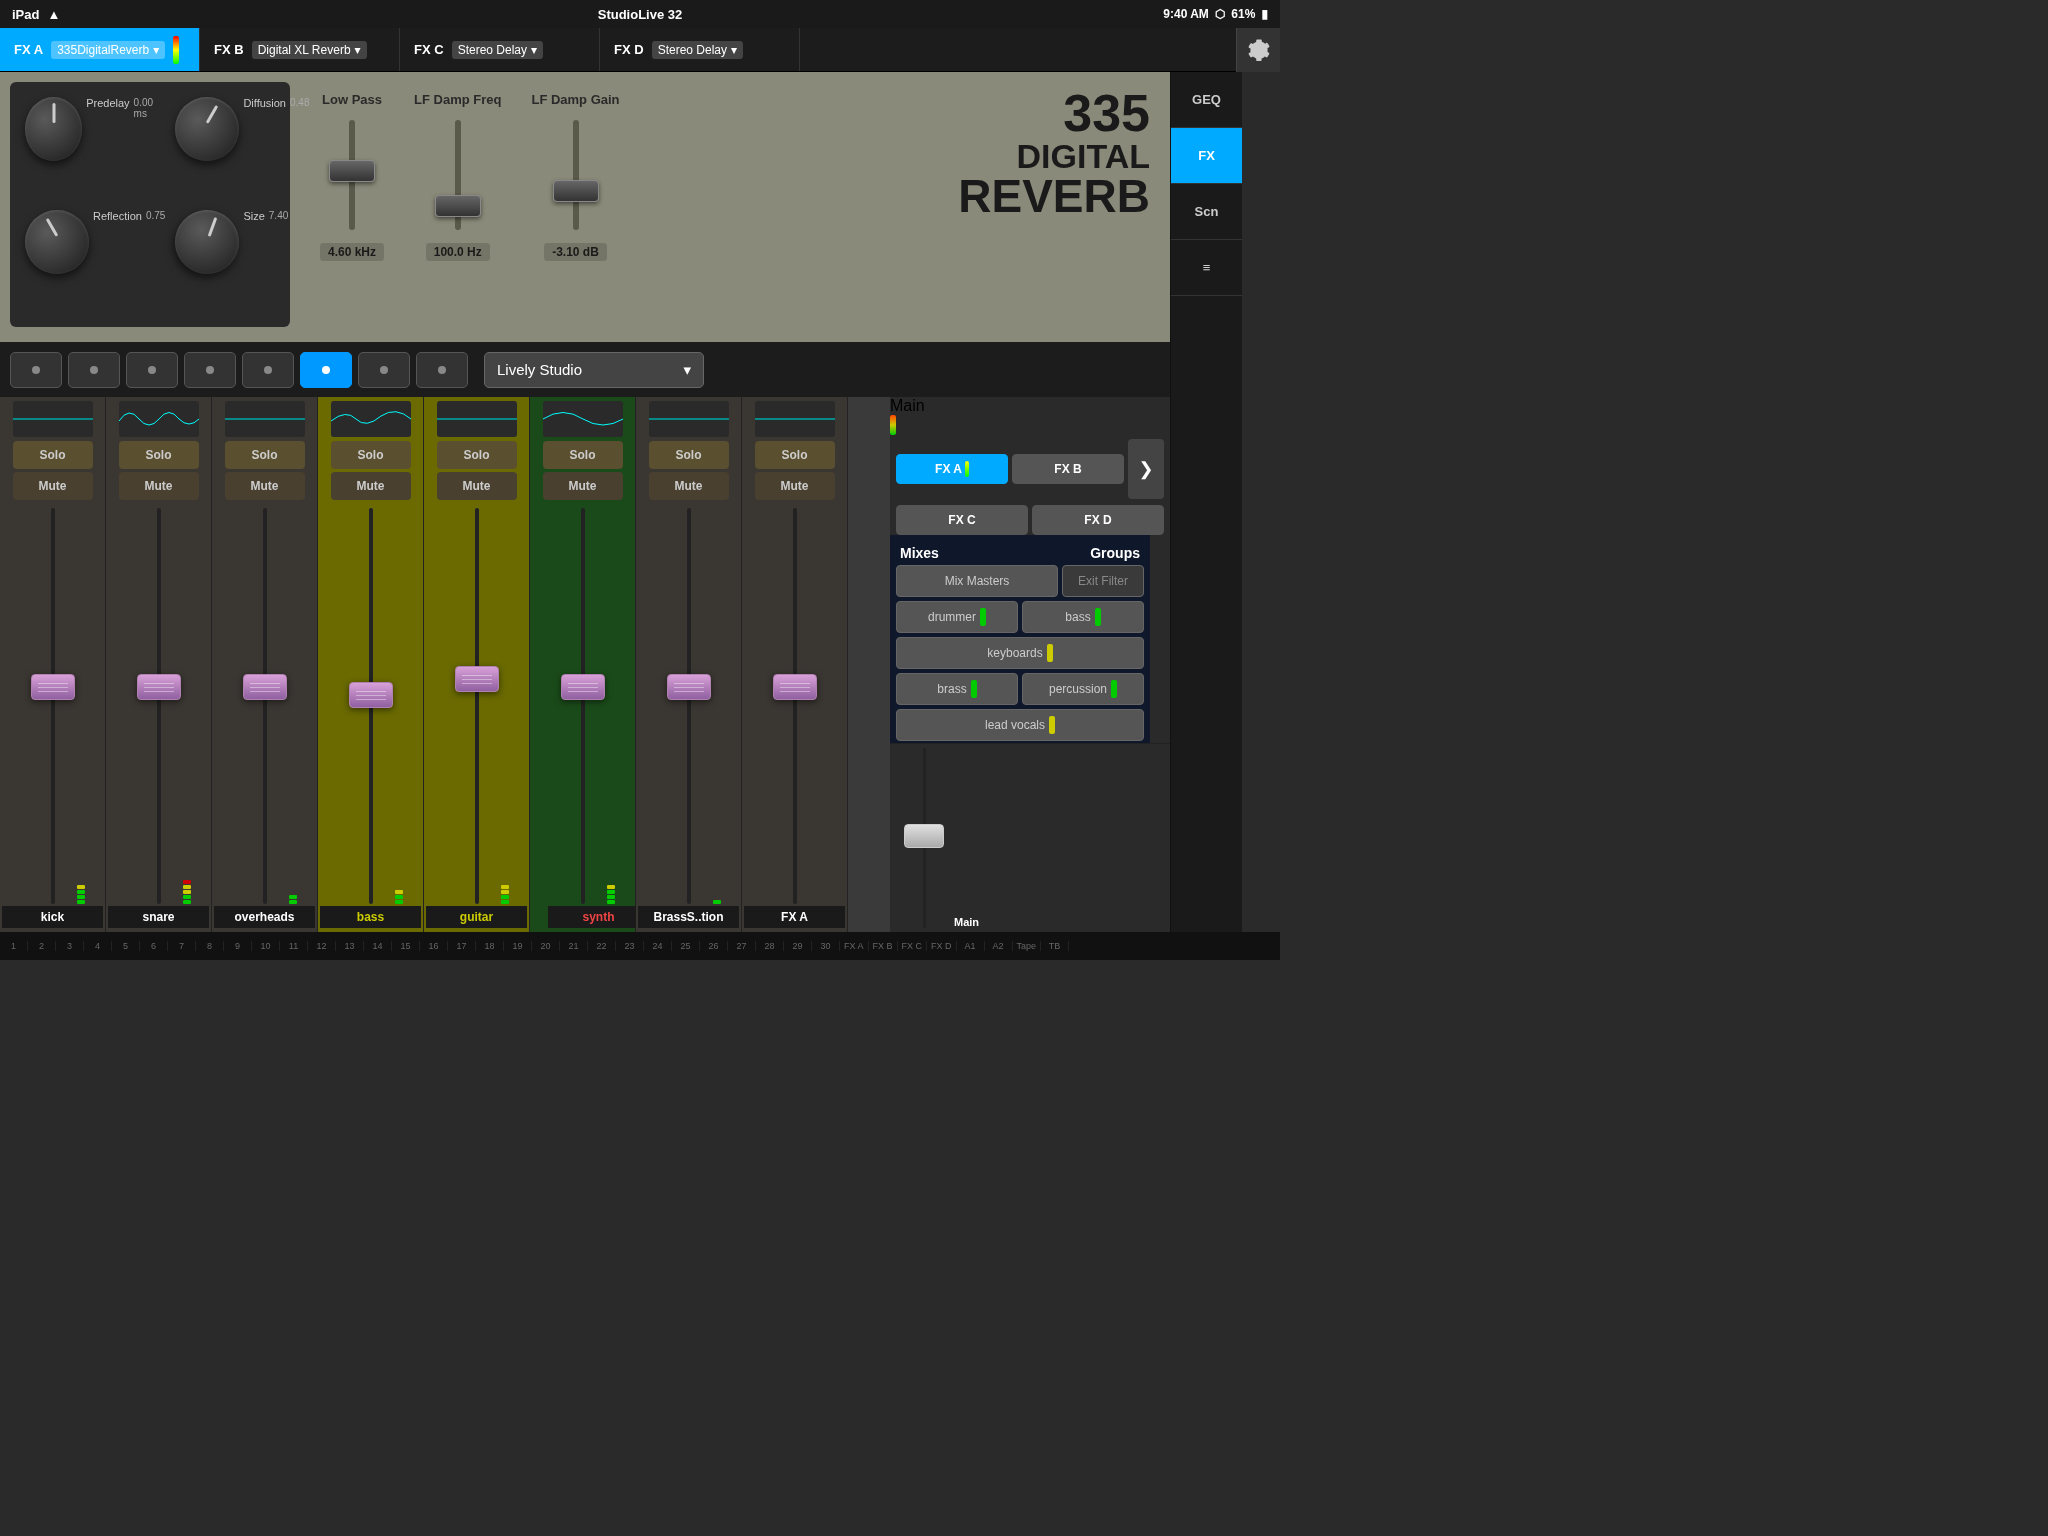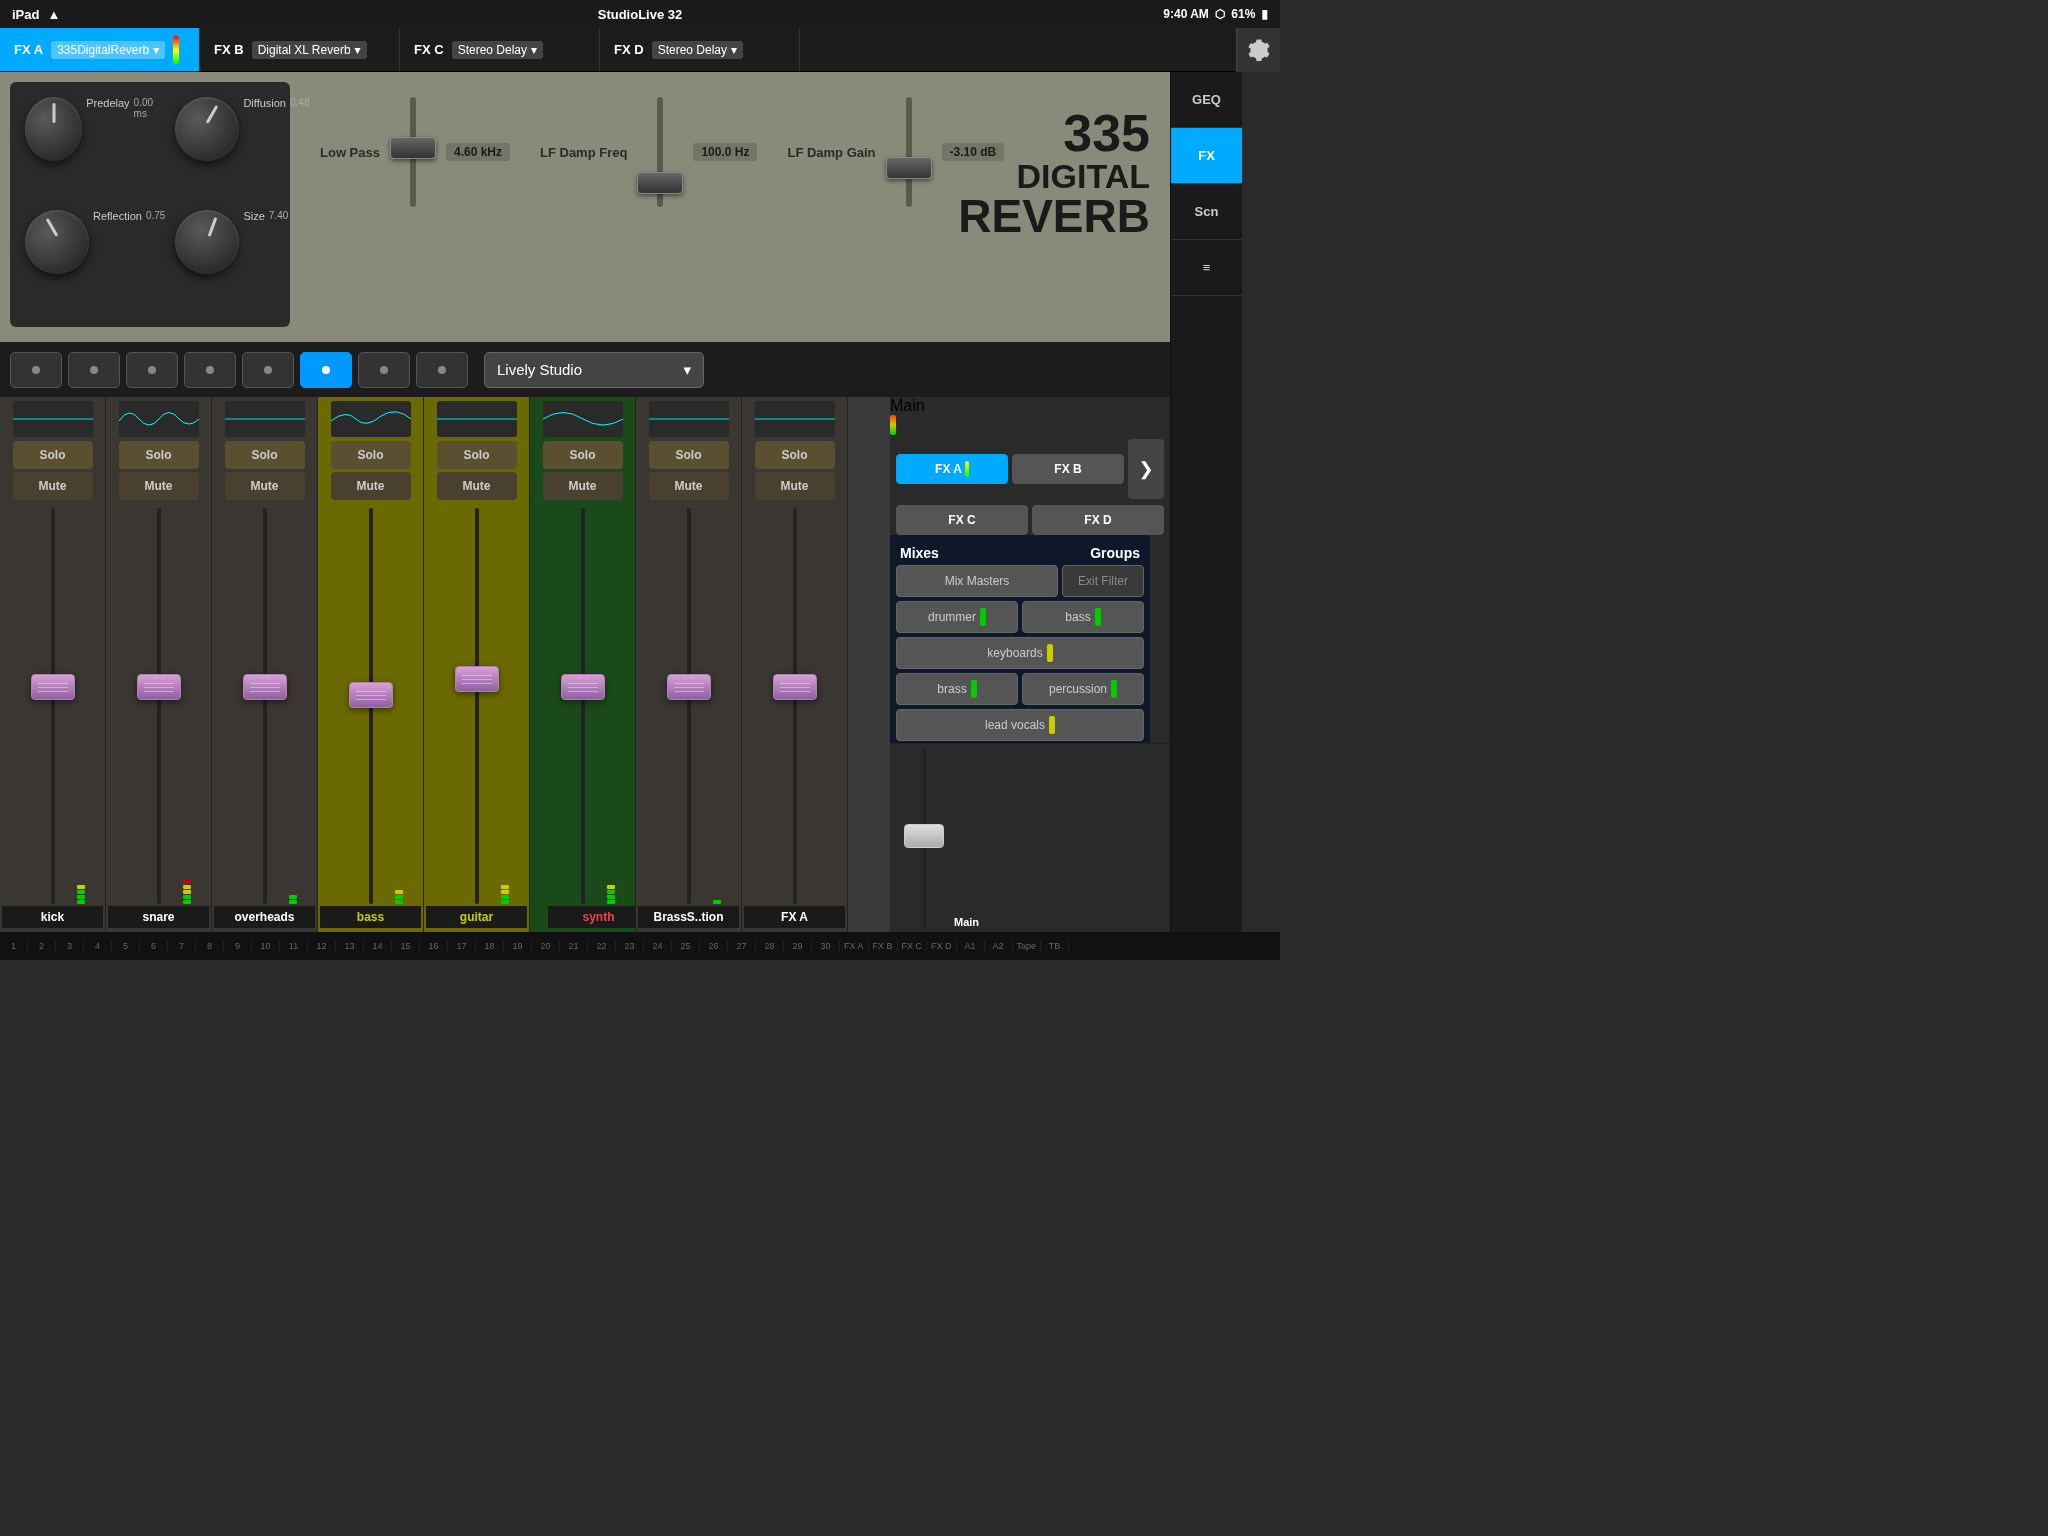--- a/index.html
+++ b/index.html
@@ -164,21 +164,21 @@
     #sliders-box {
       display: flex;
       gap: 30px;
       align-items: flex-start;
       padding: 10px 20px;
       flex: 1;
     }
 
     .slider-group {
       display: flex;
-      flex-direction: row;
+      flex-direction: column;
       align-items: center;
       gap: 8px;
     }
     .slider-label {
       color: #2a2a2a;
       font-size: 13px;
       font-weight: 600;
       text-align: center;
     }
     .vertical-slider-container {
@@ -222,21 +222,20 @@
       position: absolute;
       right: 20px;
       top: 15px;
       text-align: right;
     }
     #reverb-title .num335 {
       font-size: 52px;
       font-weight: 900;
       color: #1a1a1a;
       line-height: 1;
-      margin-top: 20px;
     }
     #reverb-title .digital {
       font-size: 34px;
       font-weight: 900;
       color: #1a1a1a;
       line-height: 1;
     }
     #reverb-title .reverb {
       font-size: 46px;
       font-weight: 900;

